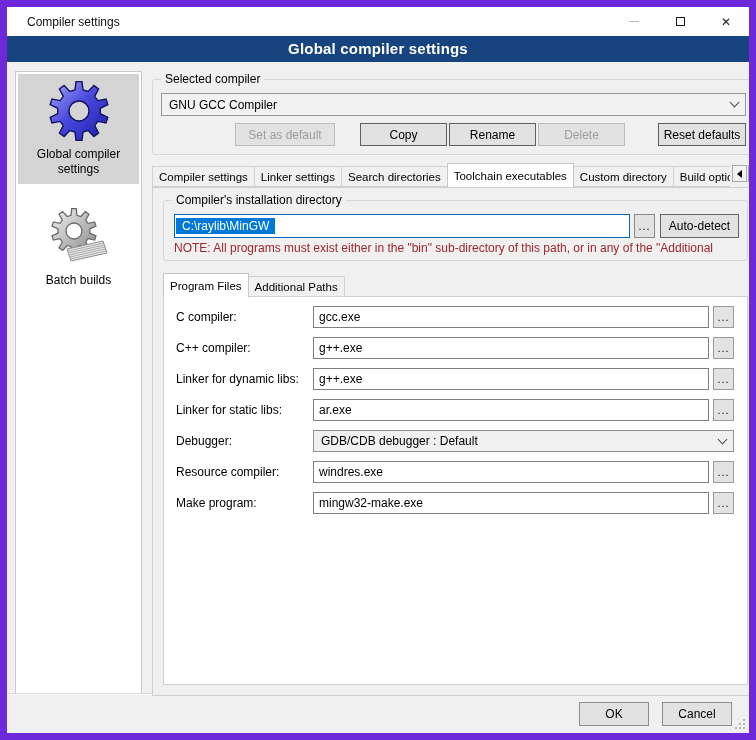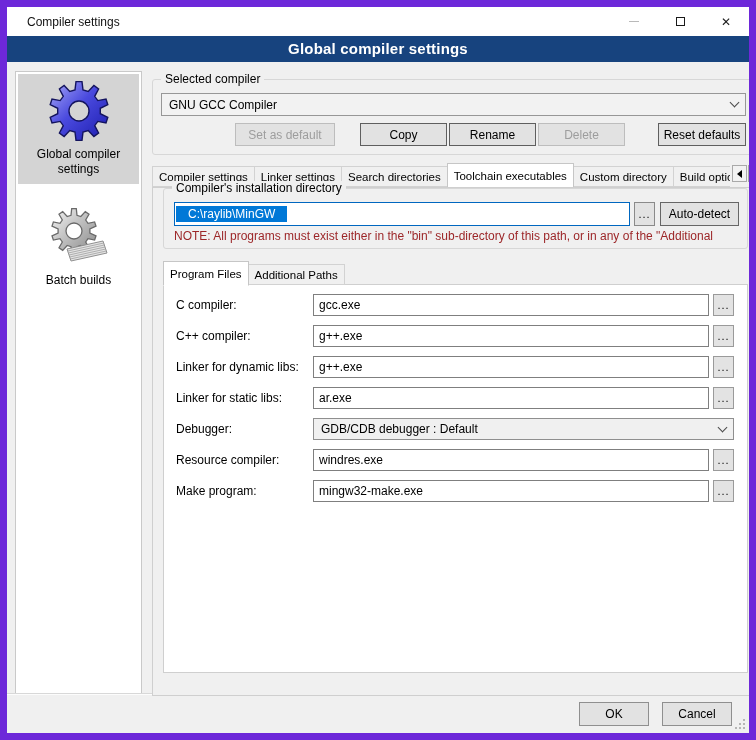--- a/index.html
+++ b/index.html
@@ -60,25 +60,25 @@
   .tscroll { position:absolute; top:3px; width:15px; height:17px; background:#f2f2f2;
              border:1px solid #a9a9a9; display:flex; align-items:center; justify-content:center; }
   .tscroll.left { right:8px; }
   .tscroll.right { right:-8px; }
   .tri-l { width:0; height:0; border-top:4px solid transparent; border-bottom:4px solid transparent;
            border-right:5px solid #000; }
   .tri-r { width:0; height:0; border-top:4px solid transparent; border-bottom:4px solid transparent;
            border-left:5px solid #000; }
   
   .panel { position:relative; border:1px solid #cfcfcf; background:#f0f0f0; height:509px; z-index:2; }
-  .g2 { margin:0 6px 0 10px; padding:13px 8px 5px 10px; }
+  .g2 { margin:12px 6px 0 10px; padding:13px 8px 5px 10px; }
   .dirrow { display:flex; height:24px; }
   .dirinput { flex:1; border:1px solid #0067c0; background:#fff; display:flex;
               align-items:center; padding:0 1px; }
-  .seltext { background:#0078d7; color:#fff; padding:1px 12px; font-size:12px; white-space:pre; }
+  .seltext { background:#0078d7; color:#fff; padding:1px 6px; font-size:12px; white-space:pre; }
   .dots { width:21px; margin-left:4px; border-color:#8a8a8a; font-size:11px; letter-spacing:1px; }
   .auto { width:79px; margin-left:5px; border-color:#666; }
   .note { margin-top:3px; color:#9c2628; font-size:12px; white-space:nowrap; overflow:hidden; }
   .subtabs { display:flex; align-items:flex-end; height:24px; margin:12px 0 0 10px; position:relative; z-index:3; }
   .whitepanel { margin:-1px 6px 0 10px; background:#fff; border:1px solid #cfcfcf;
                 height:389px; padding:9px 13px 0 12px; position:relative; z-index:1; }
   .frow { display:flex; align-items:center; margin-bottom:9px; }
   .flabel { width:137px; flex-shrink:0; font-size:12px; }
   .tb { flex:1; height:22px; border:1px solid #7f7f7f; background:#fff; padding:0 5px;
         font-family:"Liberation Sans",sans-serif; font-size:12px; color:#000; min-width:0; }

